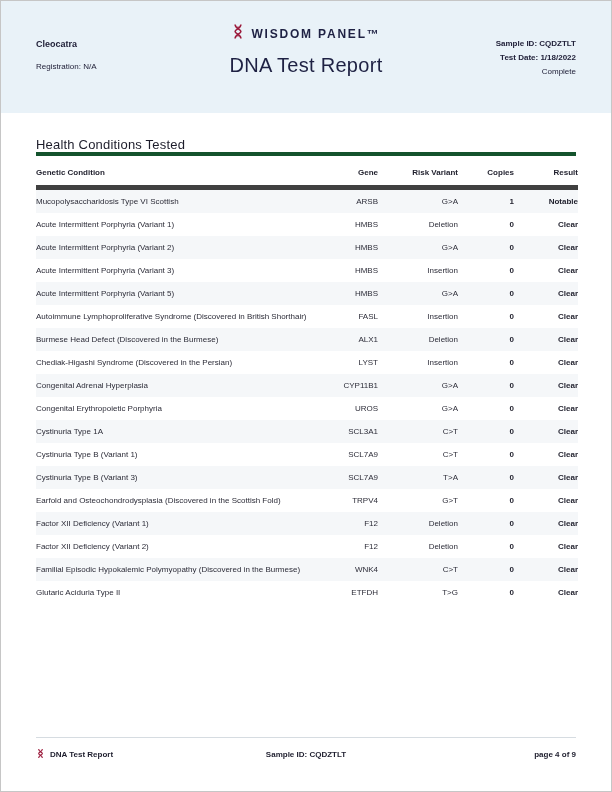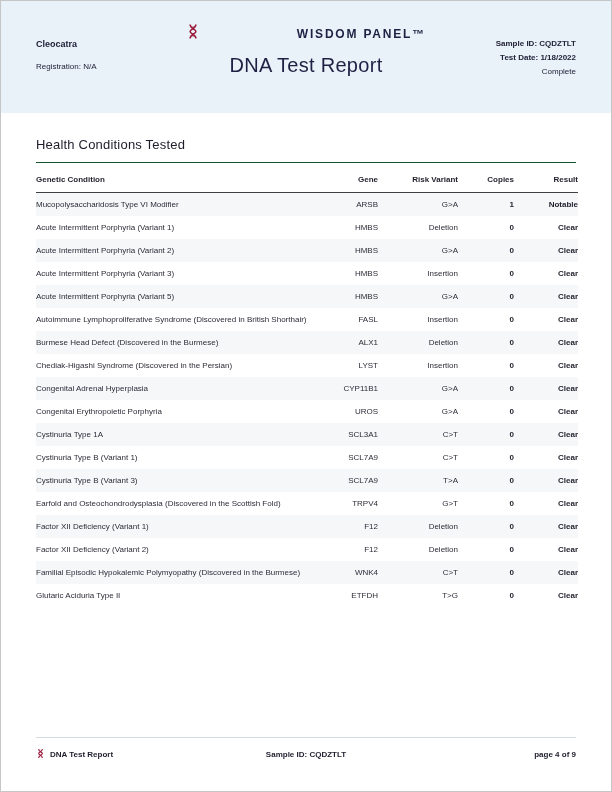--- a/index.html
+++ b/index.html
@@ -20,58 +20,58 @@
     height: 112px;
     box-sizing: border-box;
     padding: 22px 35px 16px 35px;
     display: flex;
     justify-content: space-between;
   }
   .header-left { width: 150px; padding-top: 16px; font-size: 8px; color: #22223a; }
   .pet-name { font-weight: bold; font-size: 9px; margin-bottom: 13px; }
   .registration { font-size: 8px; margin-top: 8px; }
   .header-center { text-align: center; flex: 1; }
-  .brand-row { display: flex; align-items: center; justify-content: space-between; gap: 6px; }
+  .brand-row { display: flex; align-items: center; justify-content: center; gap: 6px; }
   .brand-text {
     font-size: 12px; font-weight: bold; letter-spacing: 1.8px;
     color: #1e2143;
   }
   .report-title {
     font-size: 20px; color: #1e2143; margin-top: 10px;
     font-weight: 500; letter-spacing: 0.3px;
   }
   .header-right { width: 150px; padding-top: 16px; font-size: 8px; text-align: right; color: #22223a; }
   .header-right .line { margin-bottom: 5px; }
   .header-right .bold { font-weight: bold; }
 
   
   .section-head {
     margin: 24px 35px 0 35px;
-    border-bottom: 1px solid #14532d;
-    padding-bottom: 10px;
+    border-bottom: 4px solid #14532d;
+    padding-bottom: 0;
   }
   .section-title {
     font-size: 13px; color: #1d1d2b; font-weight: 500; letter-spacing: 0.2px;
   }
 
   
   table.report-table {
     width: 542px;
     margin: 4px 35px 0 35px;
     border-collapse: collapse;
     font-size: 8px;
     color: #2c2c38;
   }
   .report-table th {
     font-weight: bold;
     font-size: 8px;
     color: #1f1f2c;
     padding: 8px 0 8px 0;
     text-align: right;
-    border-bottom: 1px solid #404040;
+    border-bottom: 5px solid #404040;
   }
   .report-table th.col-condition { text-align: left; }
   .report-table td {
     padding: 7px 0 7px 0;
     text-align: right;
     line-height: 9px;
   }
   .report-table td.col-condition { text-align: left; }
   .report-table td.col-copies, .report-table td.col-result { font-weight: bold; color: #1f1f2c; }
   .report-table tbody tr:nth-child(odd) { background: #f5f7f9; }
@@ -144,21 +144,21 @@
       <tr>
         <th class="col-condition">Genetic Condition</th>
         <th class="col-gene">Gene</th>
         <th class="col-risk">Risk Variant</th>
         <th class="col-copies">Copies</th>
         <th class="col-result">Result</th>
       </tr>
     </thead>
     <tbody>
         <tr>
-          <td class="col-condition">Mucopolysaccharidosis Type VI Modifier</td>
+          <td class="col-condition">Mucopolysaccharidosis Type VI Scottish</td>
           <td class="col-gene">ARSB</td>
           <td class="col-risk">G&gt;A</td>
           <td class="col-copies">1</td>
           <td class="col-result">Notable</td>
         </tr>
         <tr>
           <td class="col-condition">Acute Intermittent Porphyria (Variant 1)</td>
           <td class="col-gene">HMBS</td>
           <td class="col-risk">Deletion</td>
           <td class="col-copies">0</td>

